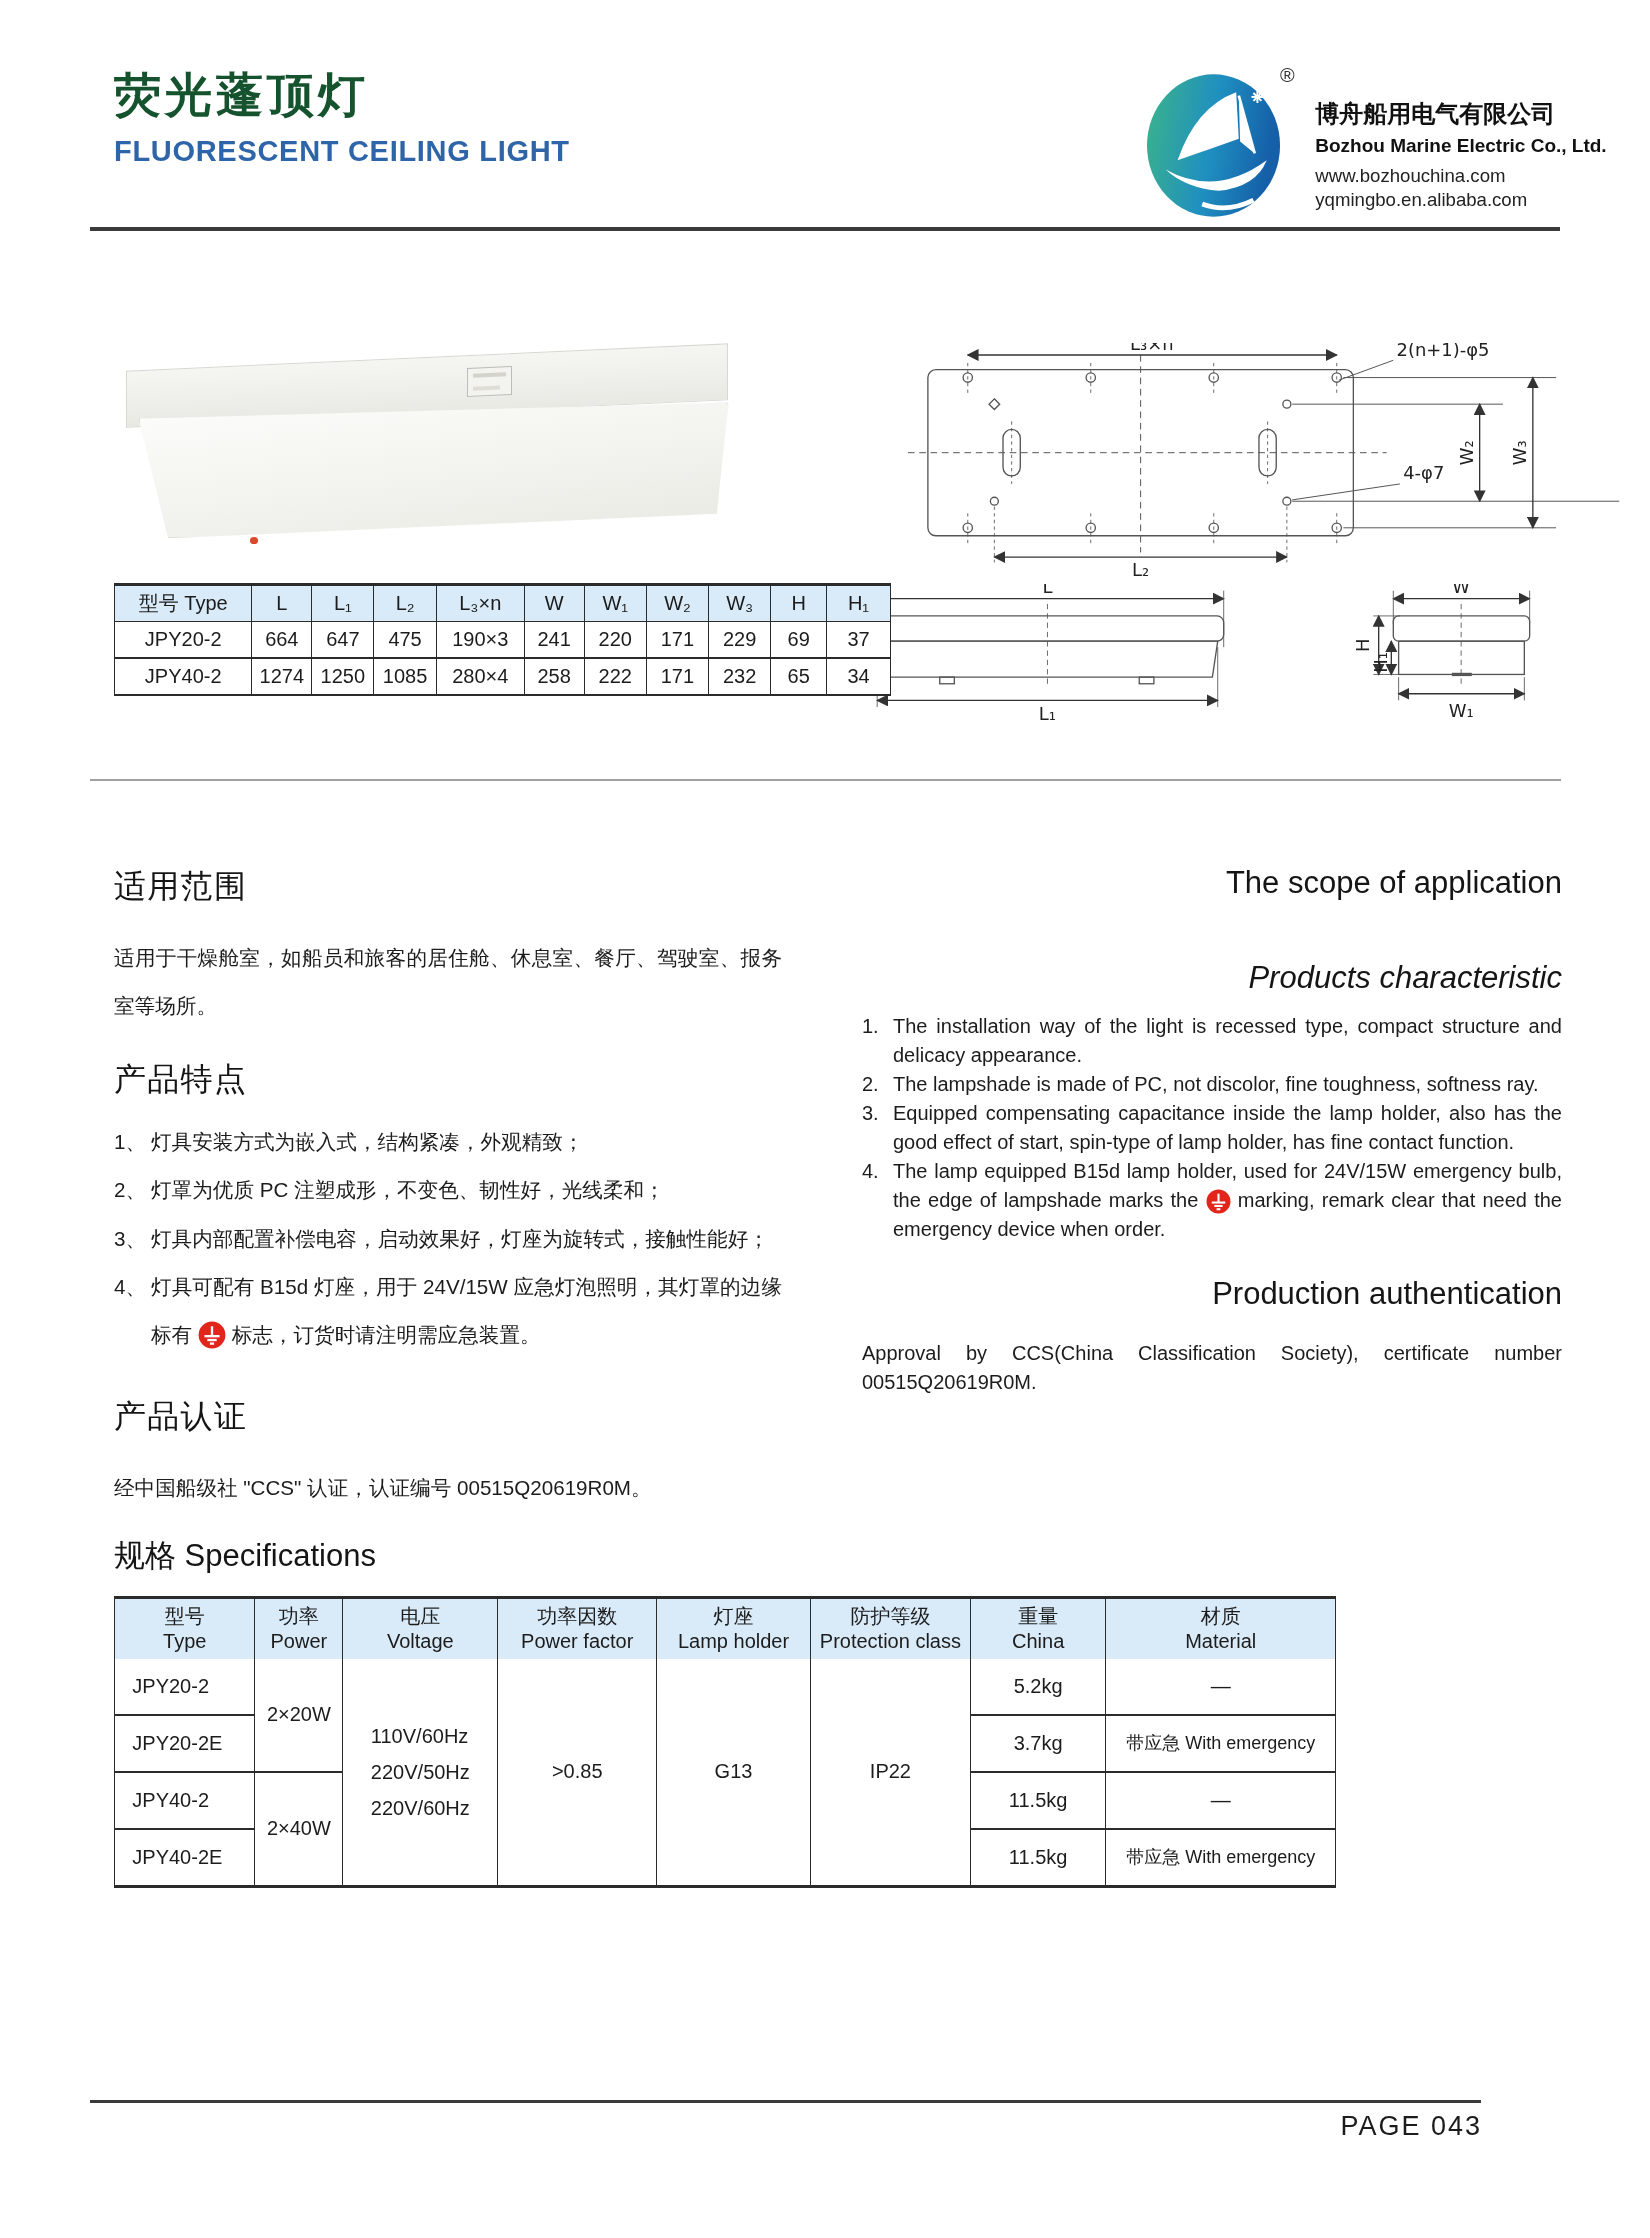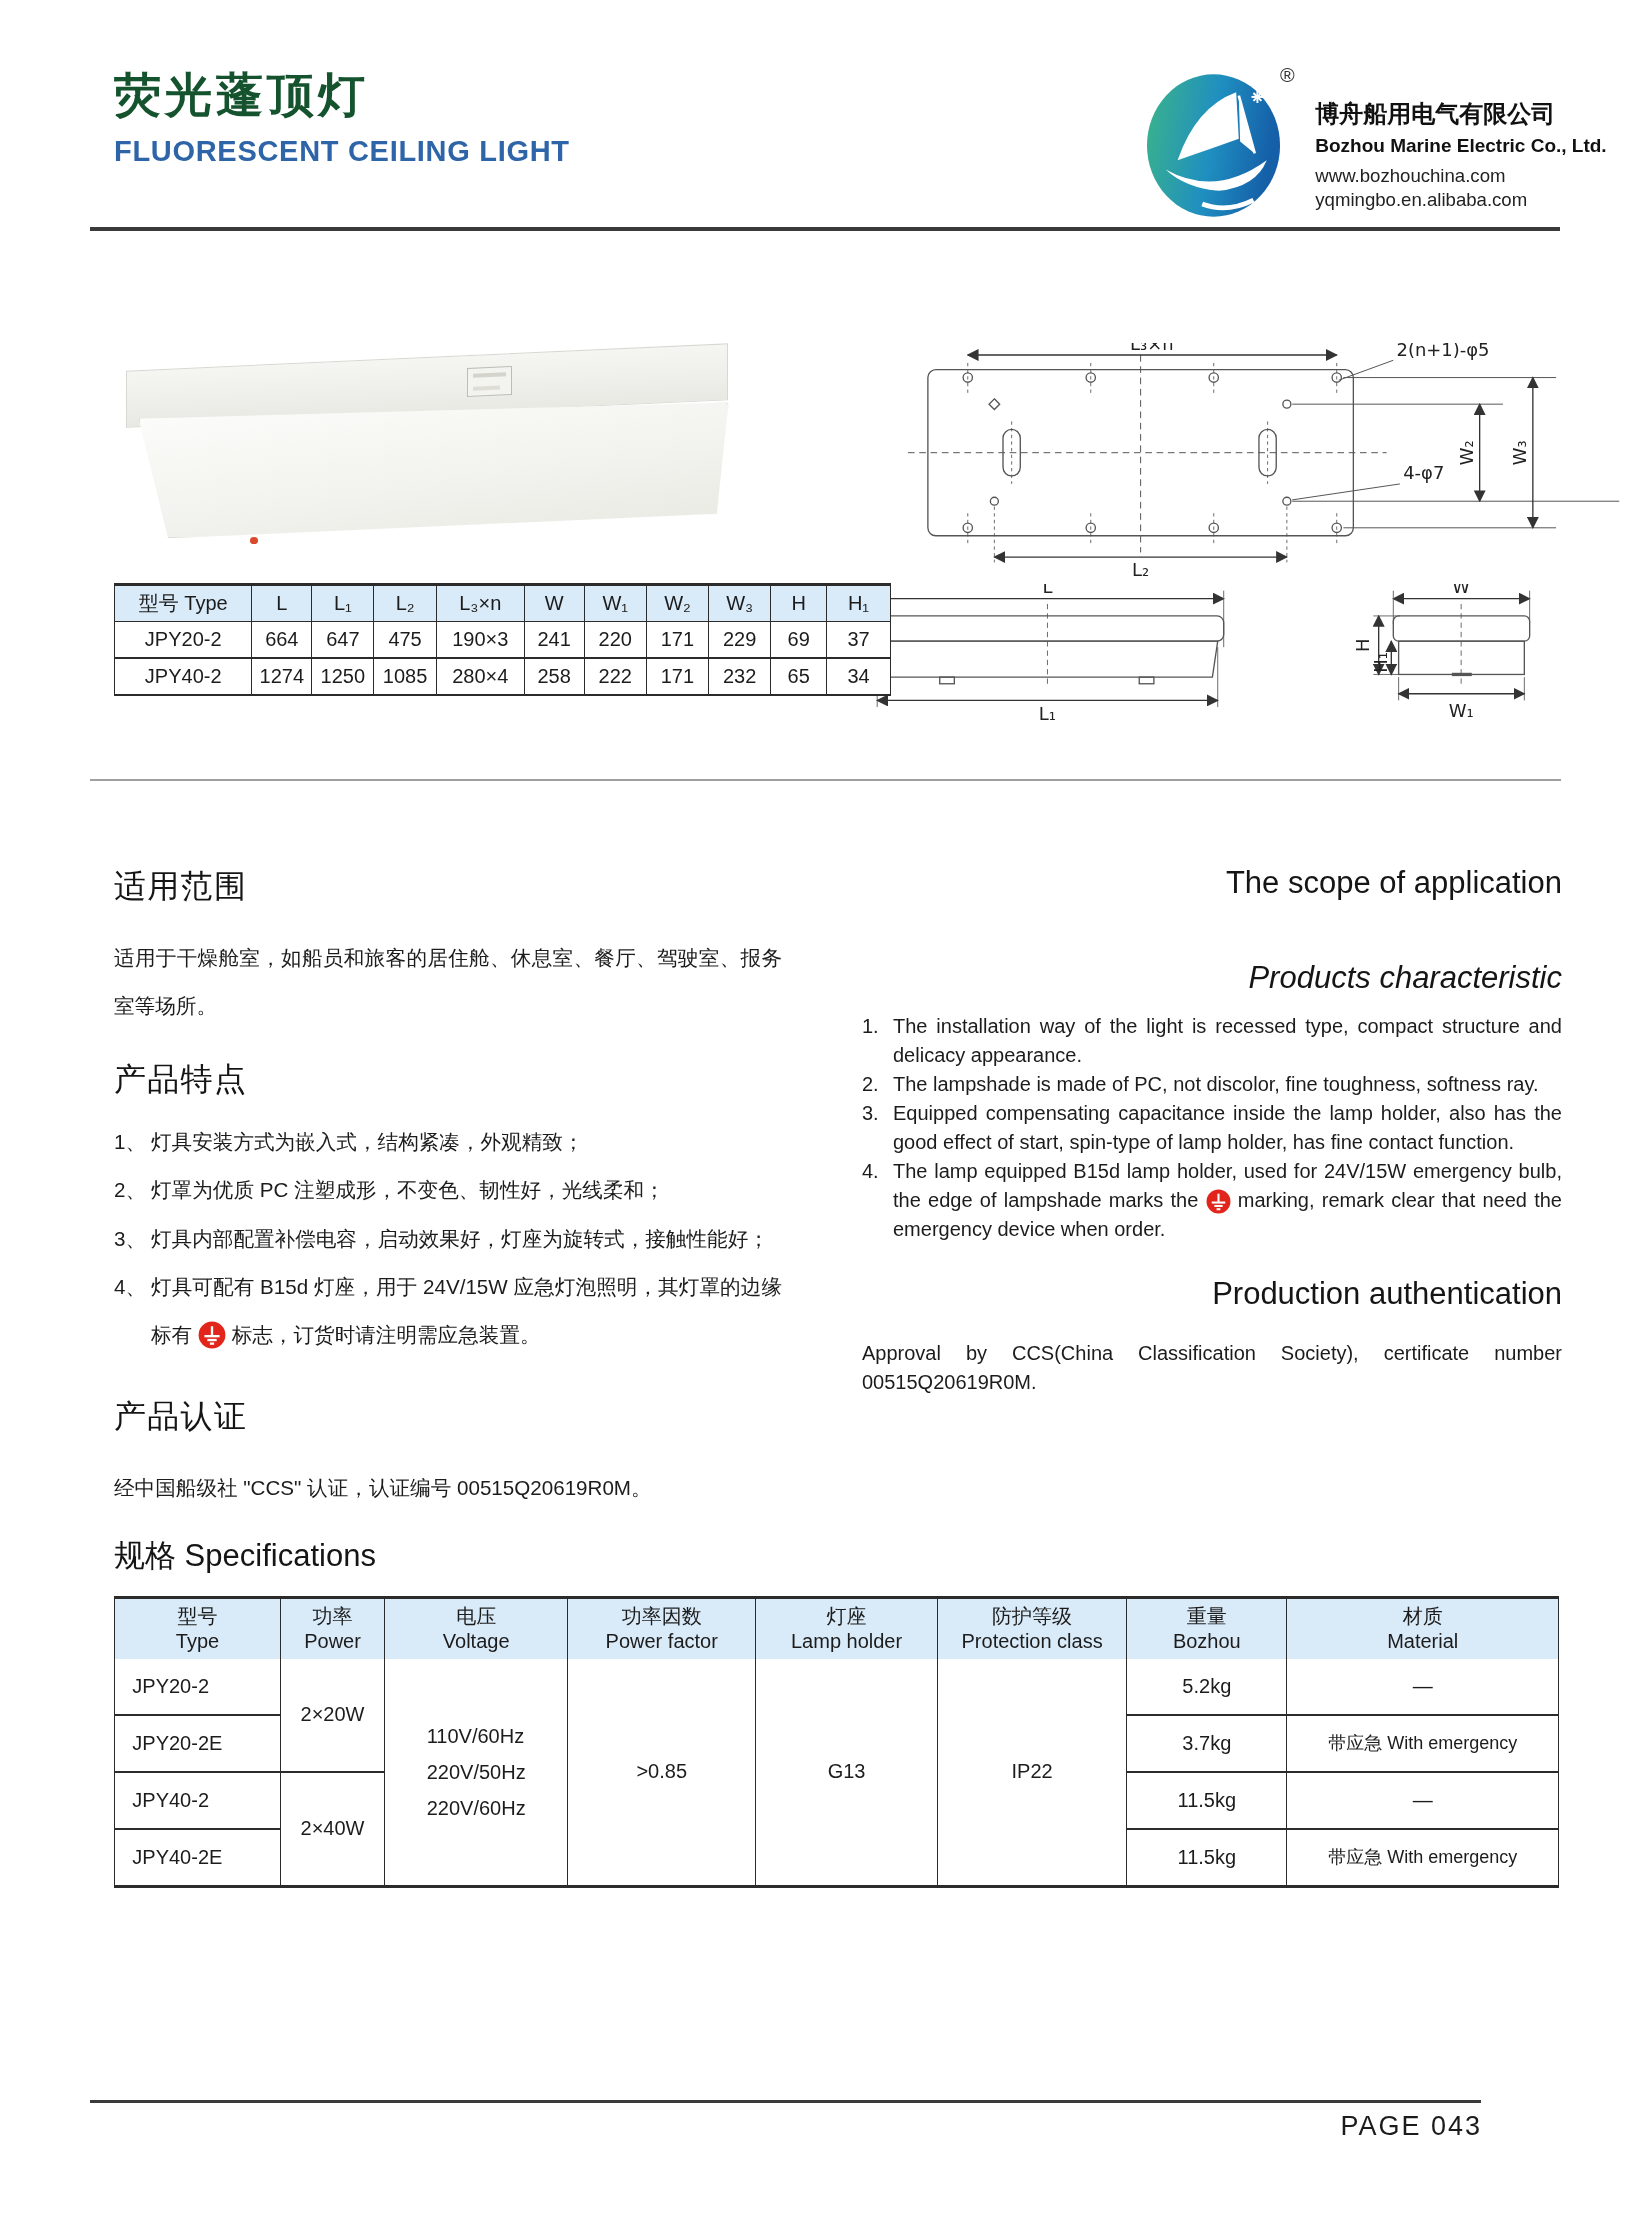--- a/index.html
+++ b/index.html
@@ -61,21 +61,21 @@
   .list-zh .item{font-size:20.6px;line-height:2.35;}
   .list-en .item{font-size:20px;line-height:1.45;}
   .list .num{flex:0 0 37px;}
   .list-en .num{flex:0 0 31px;}
   .list .itxt{flex:1;text-align:justify;}
   .mt-sec{margin-top:27px;}
   .mt-sec-en{margin-top:40px;}
   .ground-icon{display:inline-block;vertical-align:-6.7px;}
 
   
-  .spec-block{position:absolute;left:114px;top:1535px;width:1445px;}
+  .spec-block{position:absolute;left:114px;top:1535px;width:1222px;}
   .spec-title{font-size:31px;font-weight:400;color:#151515;}
   .spec-table{width:100%;border-collapse:collapse;table-layout:fixed;margin-top:18.6px;}
   .spec-table th,.spec-table td{border-left:1.3px solid #2b2b2b;border-right:1.3px solid #2b2b2b;
       text-align:center;vertical-align:middle;padding:0;}
   .spec-table thead th{background:#d9eaf8;height:60px;border-top:3.3px solid #2b2b2b;font-weight:normal;}
   .spec-table thead .hzh{font-size:20px;line-height:1.25;}
   .spec-table thead .hen{font-size:20px;line-height:1.25;}
   .spec-table tbody td{height:55px;font-size:20px;background:#fff;}
   .spec-table td.type{text-align:left;padding-left:17.3px;}
   .spec-table td.rb{border-bottom:2.7px solid #2b2b2b;}
@@ -412,21 +412,21 @@
           <th>
               <div class="hzh">灯座</div>
               <div class="hen">Lamp holder</div>
             </th>
           <th>
               <div class="hzh">防护等级</div>
               <div class="hen">Protection class</div>
             </th>
           <th>
               <div class="hzh">重量</div>
-              <div class="hen">Bozhou</div>
+              <div class="hen">China</div>
             </th>
           <th>
               <div class="hzh">材质</div>
               <div class="hen">Material</div>
             </th>
         </tr>
       </thead>
       <tbody>
         <tr>
           <td class="type rb">JPY20-2</td>

